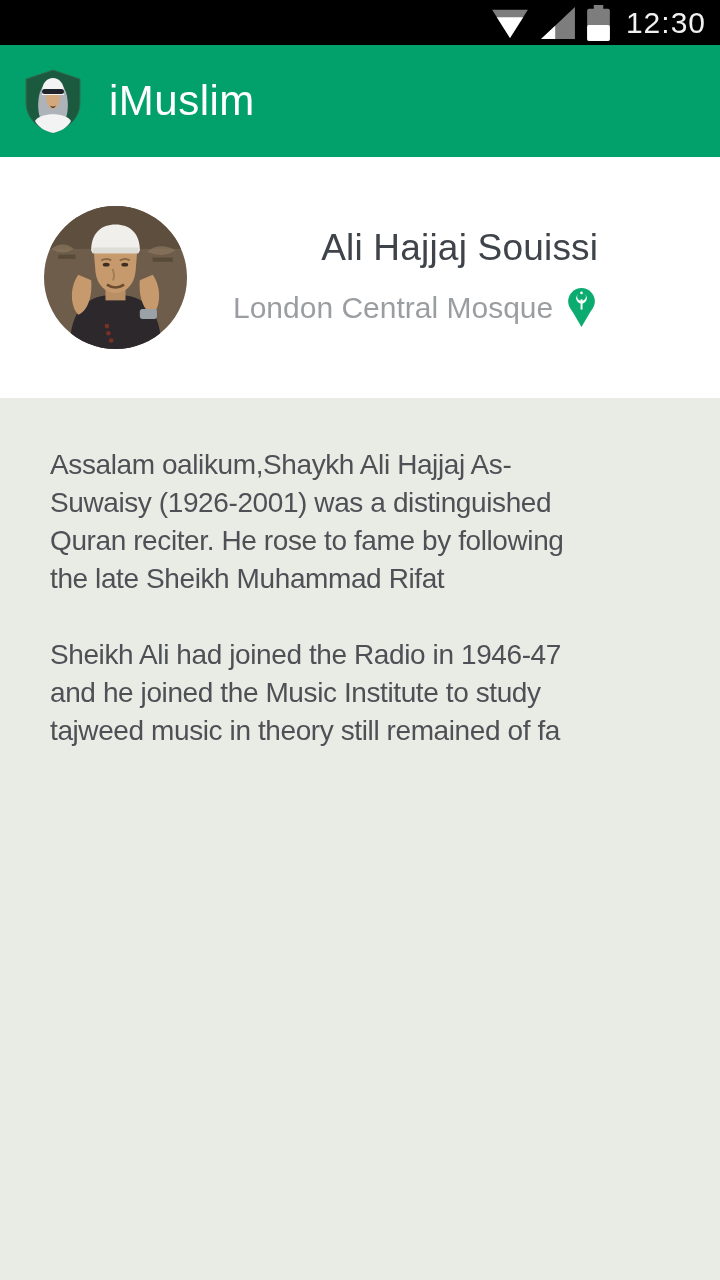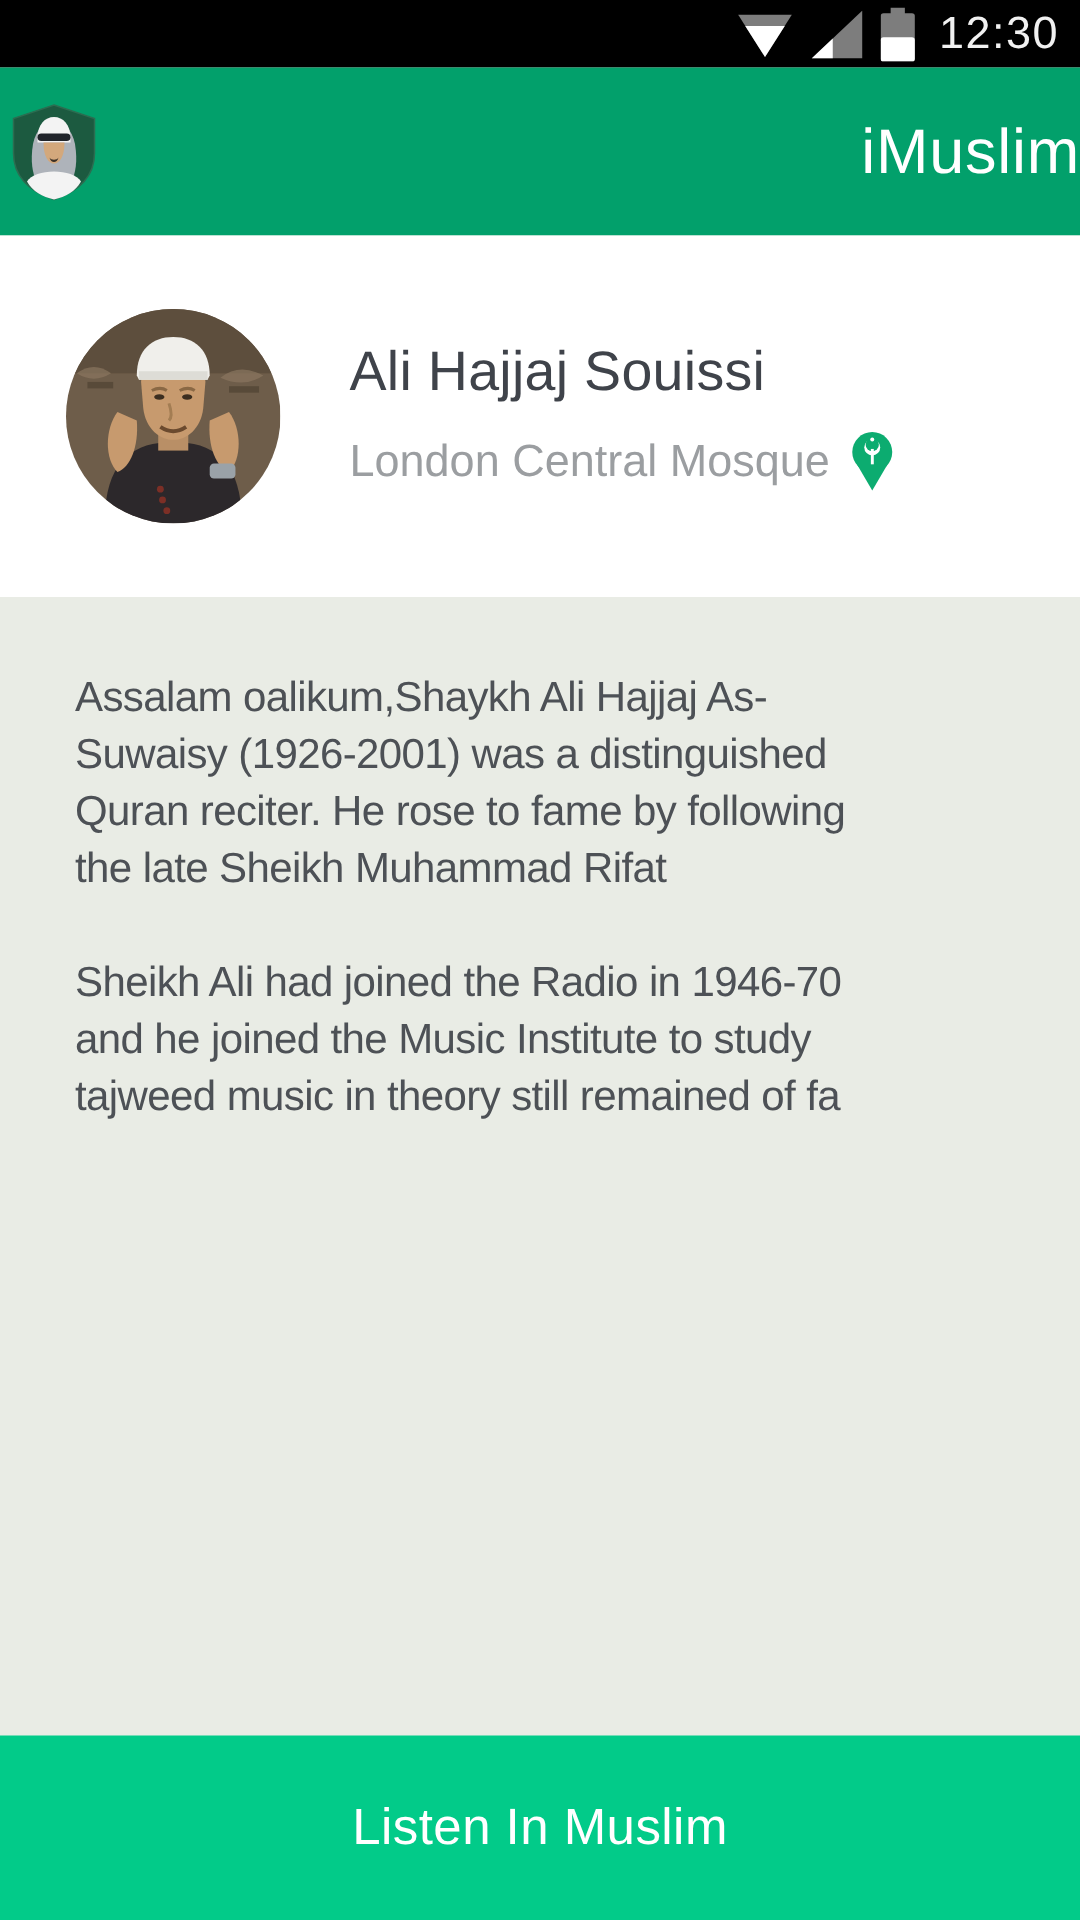--- a/index.html
+++ b/index.html
@@ -23,33 +23,34 @@
   .statusbar .sicon { display:flex; align-items:center; }
   .status-time {
     color:#f1f1f1; font-size:30px; letter-spacing:1px; margin-left:4px;
   }
 
   
   .appbar {
     height:112px; flex:0 0 112px;
     background:var(--color-header_green, #02a06b);
     display:flex; align-items:center;
-    padding:0 0 0 4px; gap:24px;justify-content:space-between;
+    padding:0 0 0 21px; gap:24px;
   }
   .appbar-icon { width:64px; height:66px; display:flex; }
   .appbar-title {
     color:#ffffff; font-size:42px; font-weight:500; letter-spacing:0.5px;
   }
 
   
   .profile {
     height:241px; flex:0 0 241px;
     background:#ffffff;
     display:flex; align-items:center;
     padding-left:44px;
+    text-align:right;
   }
   .avatar {
     width:143px; height:143px; border-radius:50%;
     overflow:hidden; flex:0 0 143px;
   }
   .profile-text { margin-left:46px; }
   .profile-name {
     font-size:37px; color:#3f434a; letter-spacing:0.2px;
   }
   .profile-loc {
@@ -188,22 +189,19 @@
         </span>
       </div>
     </div>
   </div>
 
   <div class="content">
     <p>Assalam oalikum,Shaykh Ali Hajjaj As-
 Suwaisy (1926-2001) was a distinguished
 Quran reciter. He rose to fame by following
 the late Sheikh Muhammad Rifat</p>
-    <p>Sheikh Ali had joined the Radio in 1946-70
+    <p>Sheikh Ali had joined the Radio in 1946-47
 and he joined the Music Institute to study
 tajweed music in theory still remained of fa</p>
   </div>
 
-  <div class="footer-button">
-    <span class="footer-label">Listen In Muslim</span>
-  </div>
 
 </div>
 
 </body></html>

